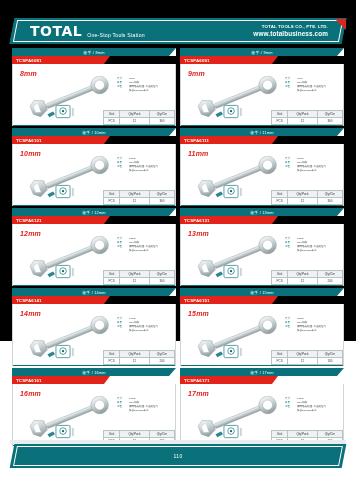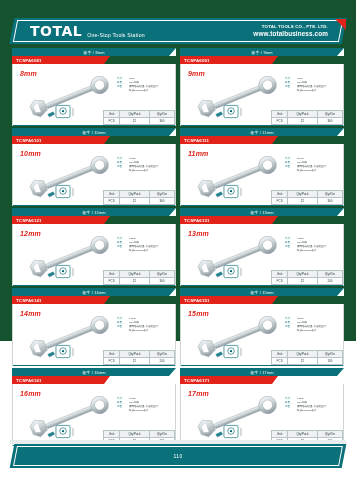--- a/index.html
+++ b/index.html
@@ -2,21 +2,21 @@
 <html><head>
 <meta charset="utf-8">
 <style>
   * { margin:0; padding:0; box-sizing:border-box; }
   html,body{
     width:356px; height:480px;
     background:#ffffff;
     font-family:"Liberation Sans", sans-serif;
     overflow:hidden;
   }
-  .page{ position:relative; width:356px; height:341px; background:#14532d; }
+  .page{ position:relative; width:356px; height:341px; background:#000000; }
 
   
   .header-wrap{
     position:absolute; left:12px; top:18px; width:332px; height:26px;
   }
   .header-bar{
     position:absolute; inset:0;
     background:#0a7079;
     border:1px solid #0a7079;
     transform:skewX(-11deg);

